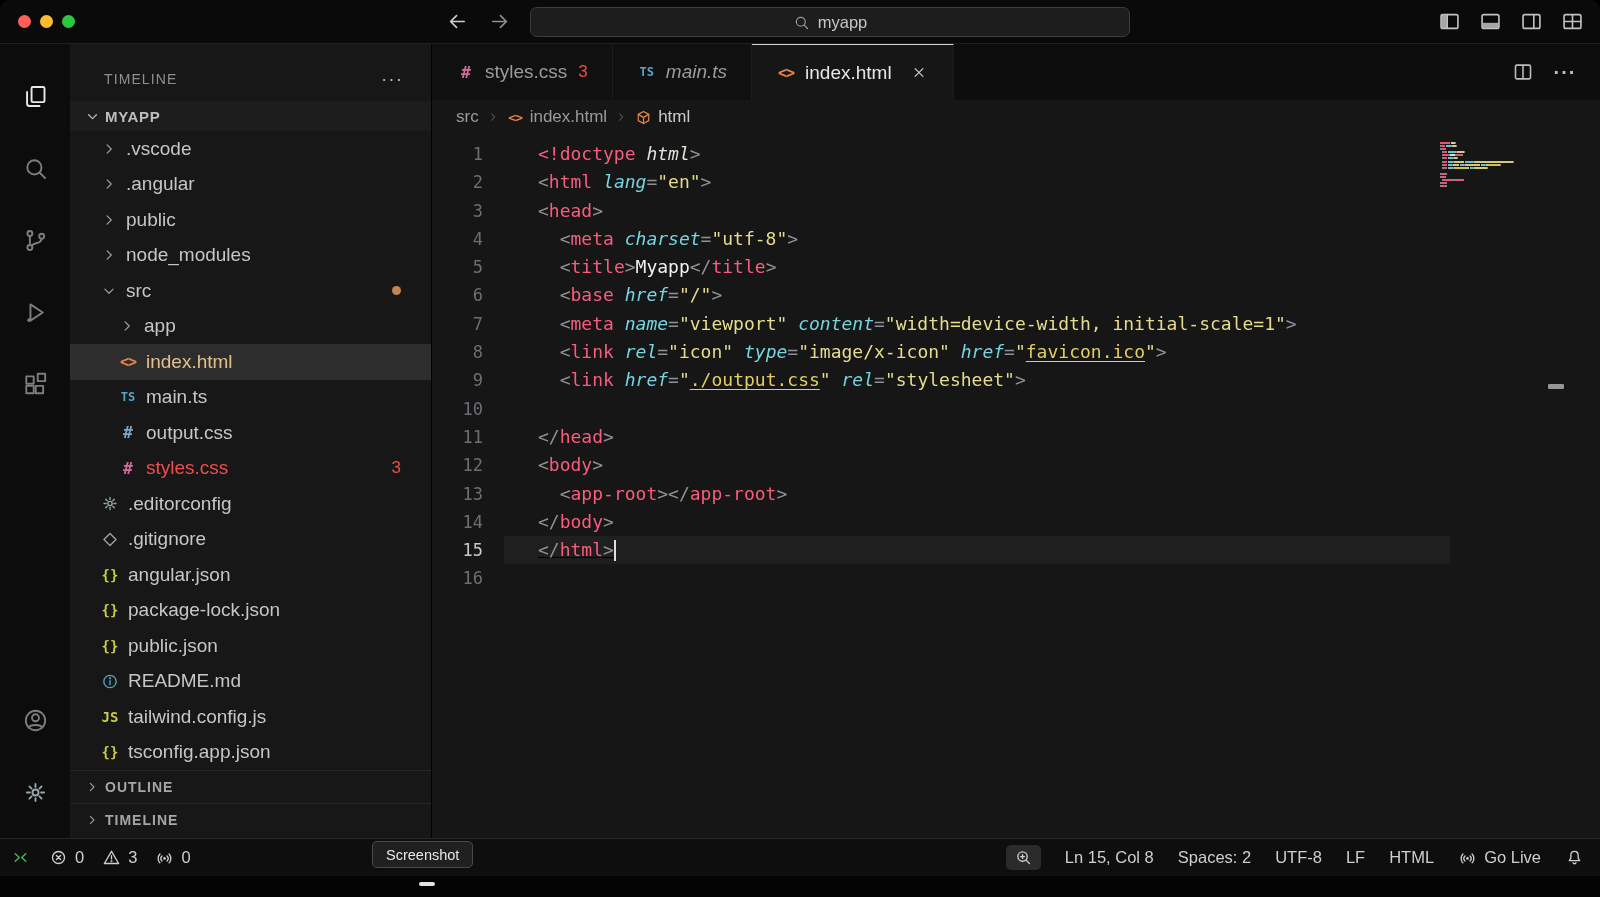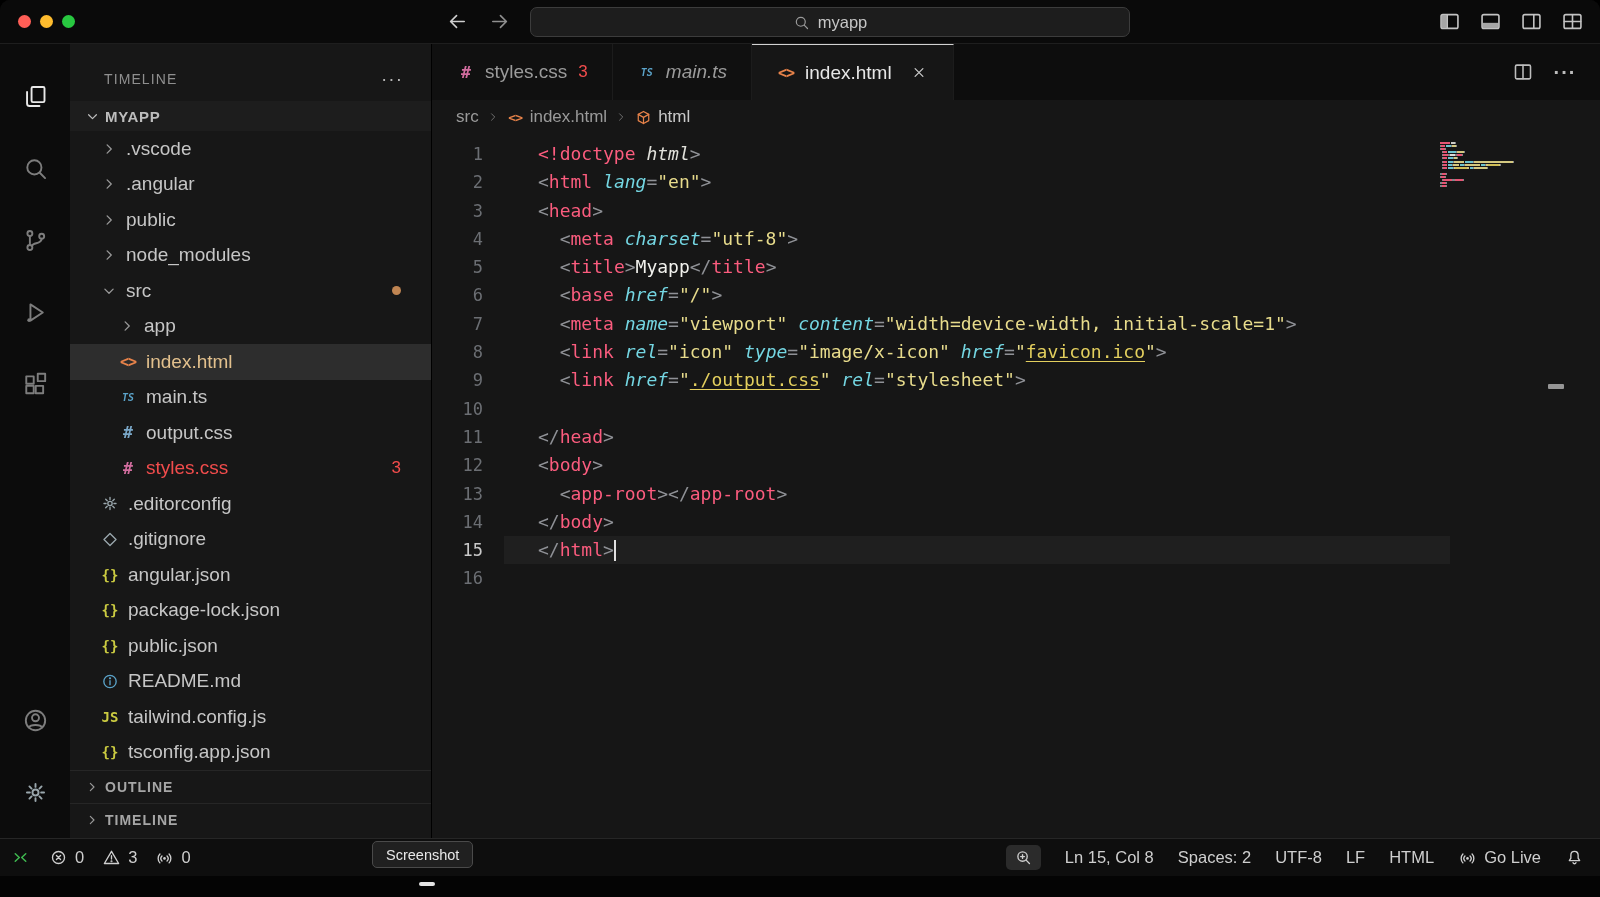--- a/index.html
+++ b/index.html
@@ -74,21 +74,21 @@
   .bc-item { display:inline-flex; align-items:center; gap:6px; cursor:pointer; }
   .bc-item.last { color:#c9c9c9; }
   .bc-sep { width:14px; height:14px; color:#6f6f6f; display:inline-flex; }
   .bc-item .gicon { width:17px; font-size:13px; }
   .bc-item .sicon { width:17px; height:17px; }
 
   .code-area { flex:1; position:relative; overflow:hidden; padding-top:6px; }
   .cl { display:flex; height:28.3px; line-height:28.3px; font-family:"DejaVu Sans Mono",monospace; font-size:18px; white-space:pre; }
   .gut { flex:0 0 72px; text-align:right; padding-right:21px; color:#6b6e73; font-size:17px; }
   .codetext { flex:1; padding-left:34px; position:relative; margin-right:150px; }
-  .cl.cur .codetext { background:var(--c-line-highlight); }
+  .cl.cur .codetext { background:var(--c-line-highlight);text-decoration:underline; }
   .cl.cur .gut { color:#c9c9c9; }
   .cursor { position:absolute; top:3.5px; width:2px; height:21px; background:#e0e0e0; }
   .tk-p { color:var(--c-punct); }
   .tk-tag { color:var(--c-tag); }
   .tk-attr { color:var(--c-attr); font-style:italic; }
   .tk-str { color:var(--c-str); }
   .tk-link { color:var(--c-link); text-decoration:underline; text-underline-offset:3px; }
   .tk-txt { color:var(--c-txt); }
   .tk-em { color:var(--c-em); font-style:italic; }
 
@@ -115,21 +115,21 @@
   .tooltip { position:absolute; left:372px; top:841px; height:27px; padding:0 13px; background:#202020;
              border:1px solid #4a4a4a; border-radius:5px; display:flex; align-items:center;
              font-size:14.5px; color:#e8e8e8; z-index:50; }
   .tooltip-dash { position:absolute; left:419px; top:882px; width:16px; height:4px; background:#e3e3e3; border-radius:2px; z-index:51; }
 
   
   .sicon { display:inline-flex; align-items:center; justify-content:center; }
   .sicon svg { width:100%; height:100%; display:block; }
   .gicon { font-family:"DejaVu Sans Mono",monospace; font-weight:700; display:inline-flex; align-items:center; justify-content:center; width:20px; }
   .gi-html { color:var(--c-icon-html); font-size:15px; letter-spacing:-1px; }
-  .gi-ts { color:var(--c-icon-ts); font-size:10px;font-style:italic; }
+  .gi-ts { color:var(--c-icon-ts); font-size:12px; }
   .gi-js { color:var(--c-icon-js); font-size:14px; }
   .gi-json { color:var(--c-icon-json); font-size:14px; }
   .gi-css-pink { color:var(--c-icon-css-pink); font-size:16.5px; }
   .gi-css-blue { color:var(--c-icon-css-blue); font-size:16.5px; }
   .sicon[data-name="gear-icon"] { color:var(--c-icon-gear); }
   .sicon[data-name="git-icon"] { color:var(--c-icon-git); }
   .sicon[data-name="info-icon"] { color:var(--c-icon-info); }
   .sicon[data-name="cube-icon"] { color:var(--c-icon-html); }
 </style>
 </head>

